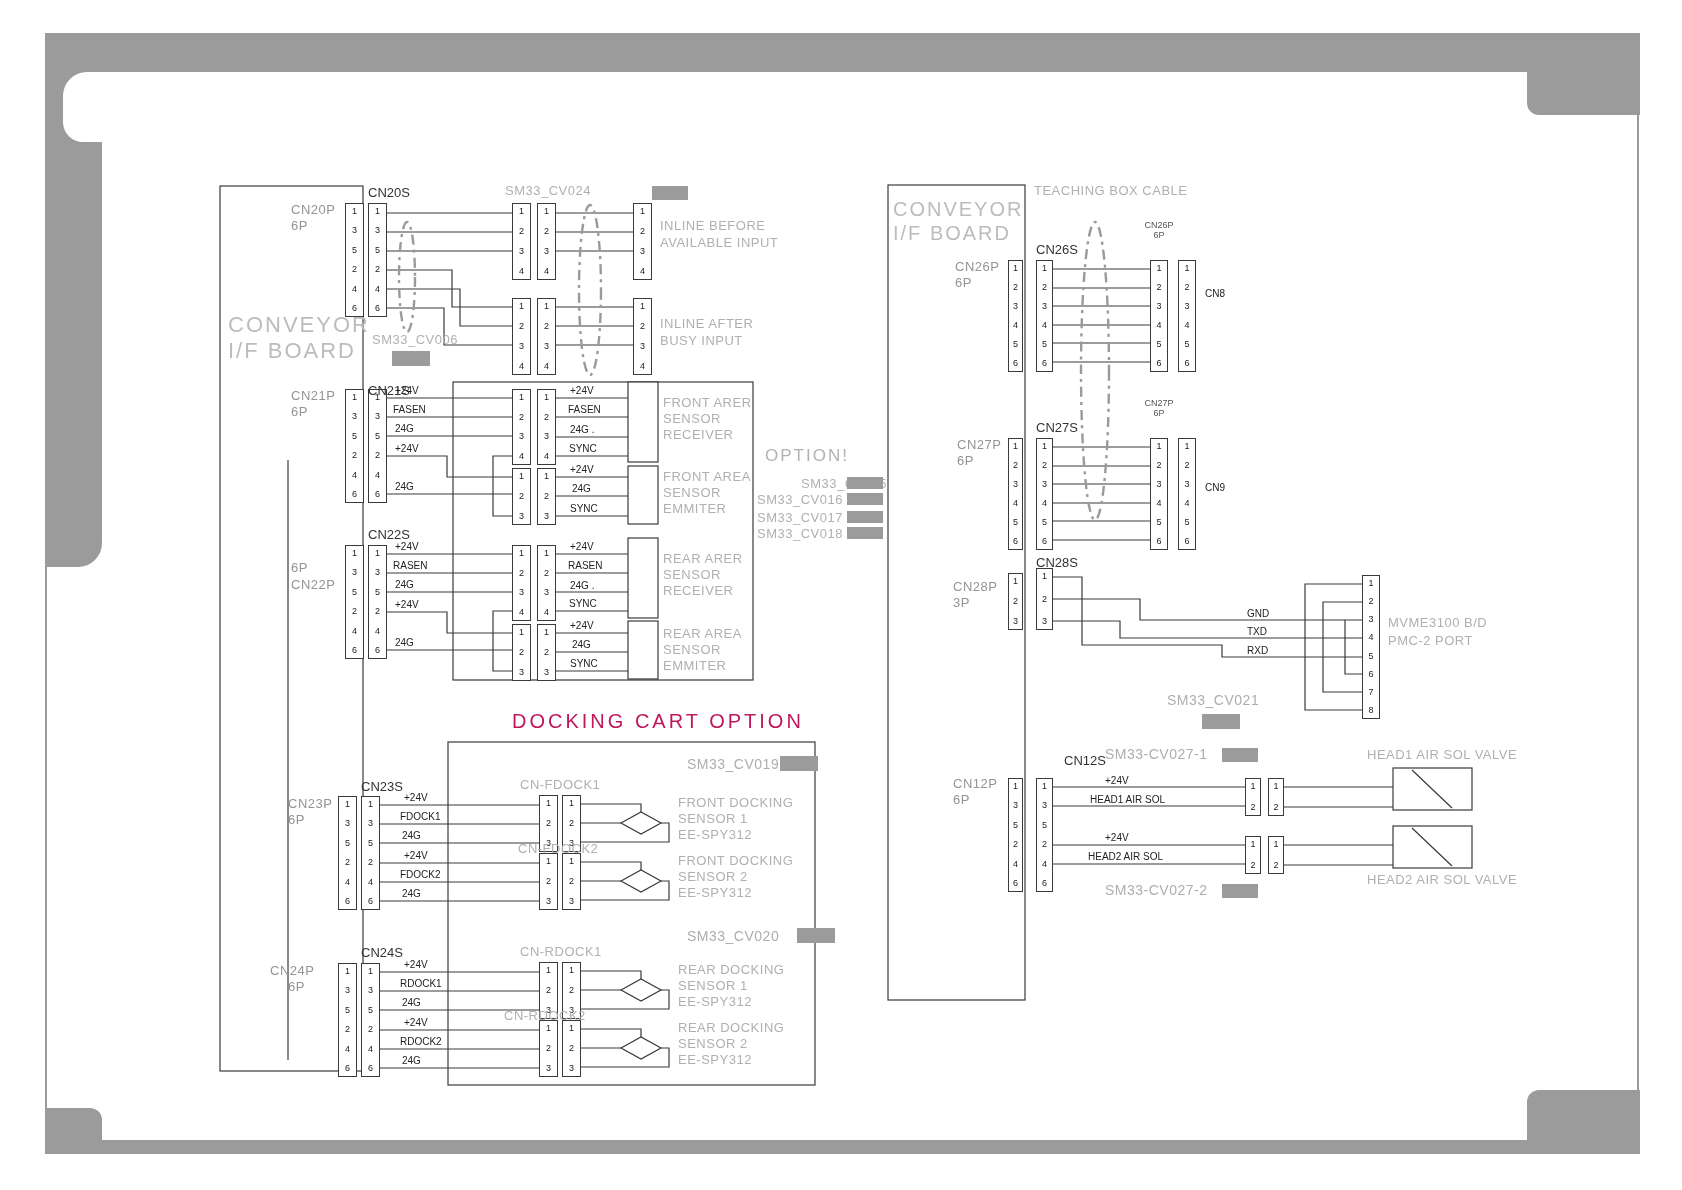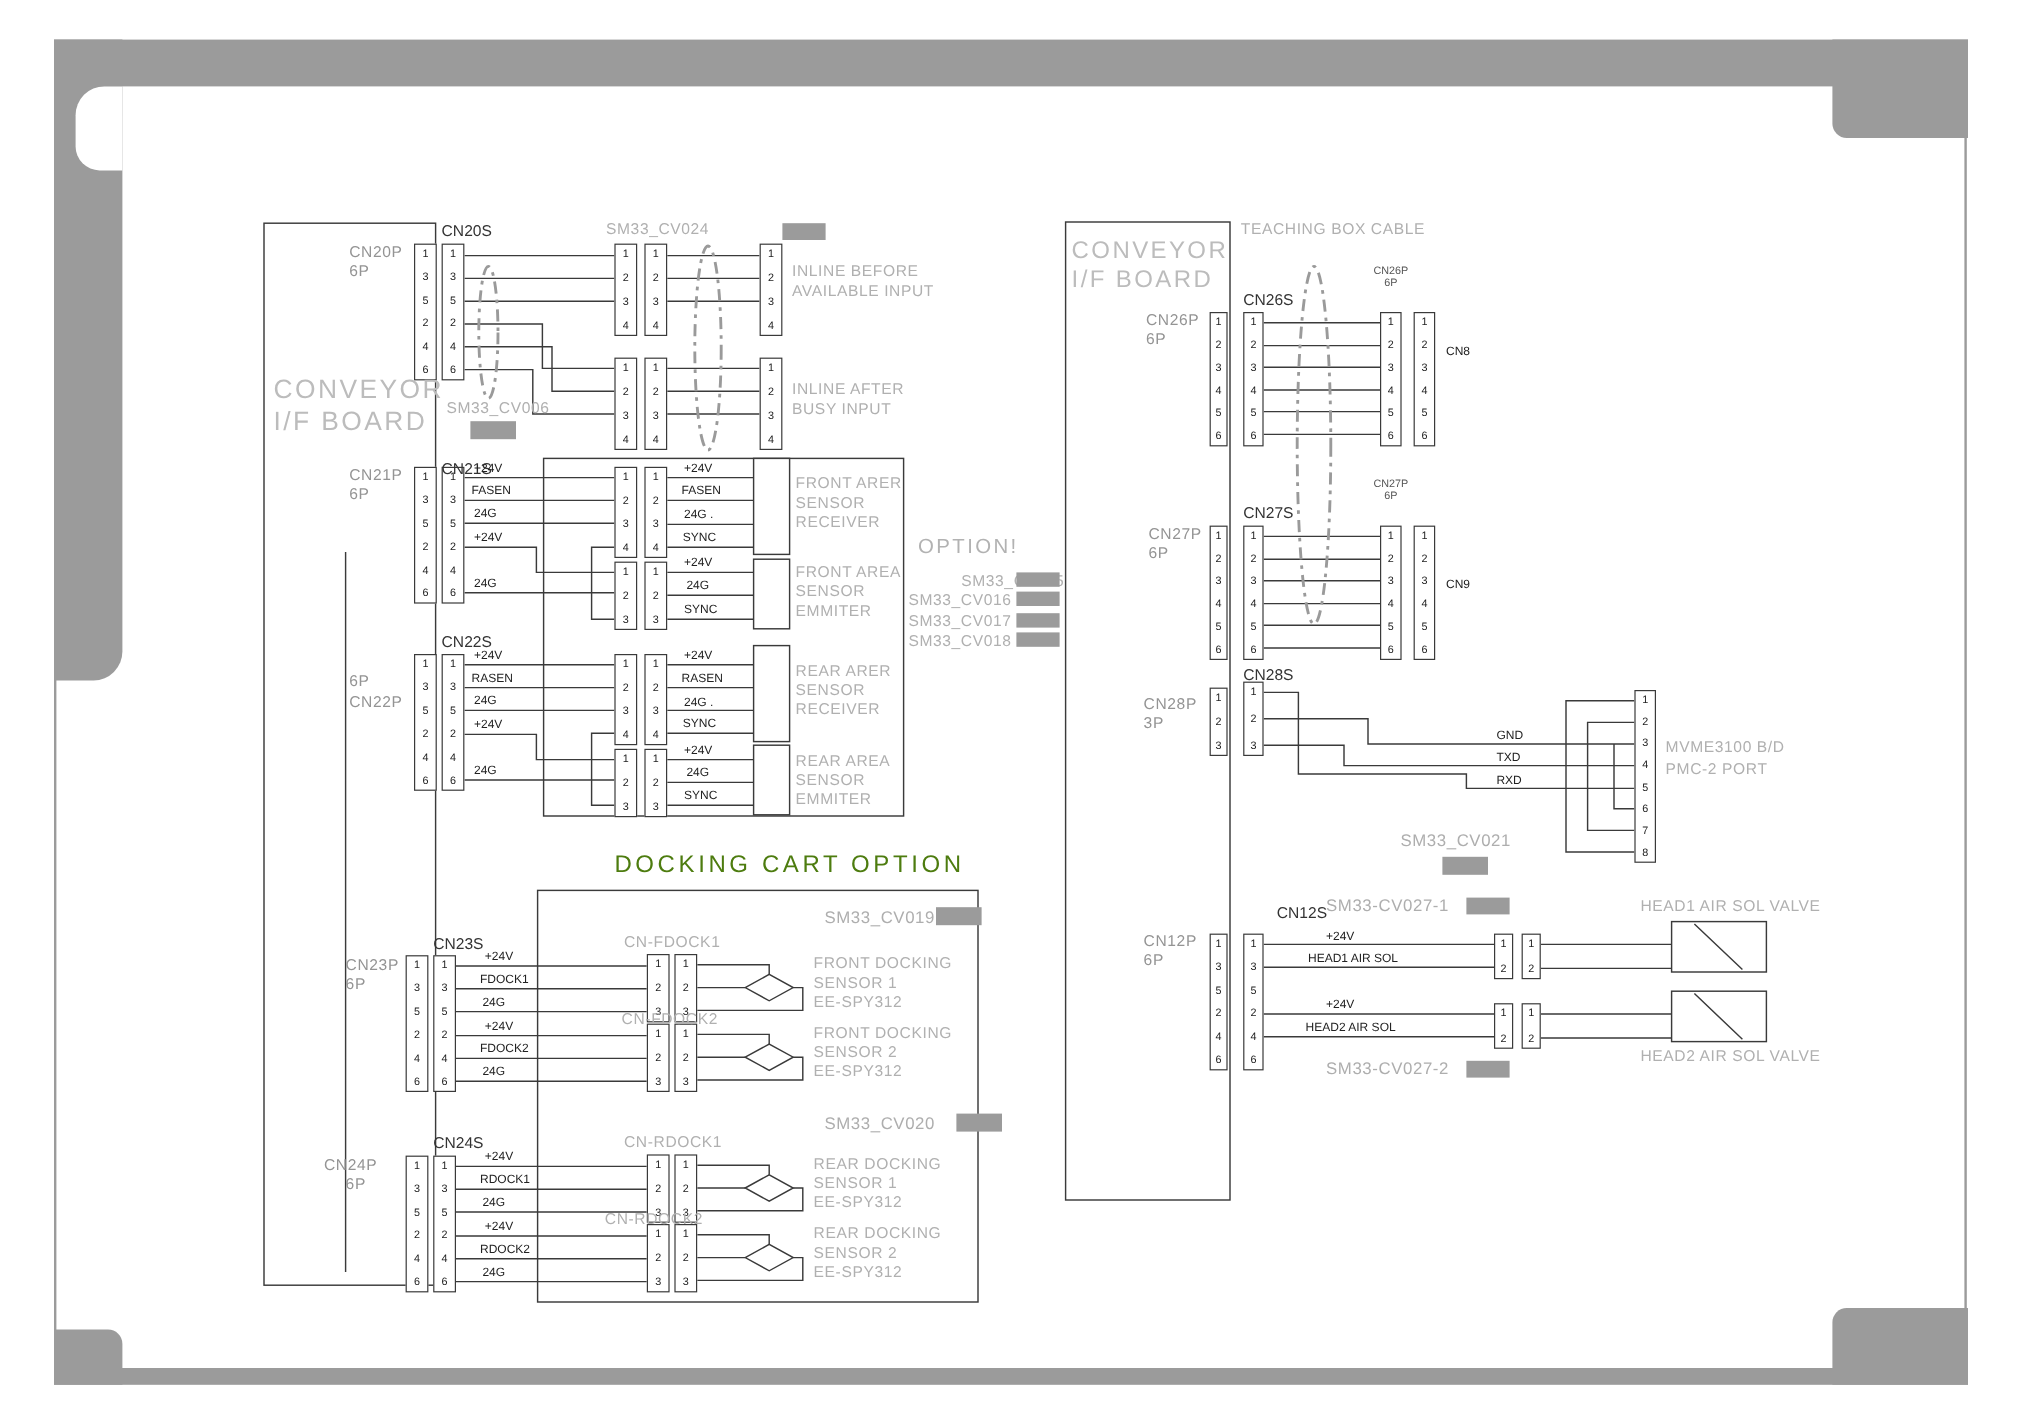--- a/index.html
+++ b/index.html
@@ -17,21 +17,21 @@
   .lab{position:absolute;white-space:nowrap;z-index:4;line-height:1.15;}
   .d13{font-size:13px;color:#333;}
   .d10{font-size:10px;color:#222;}
   .s10{font-size:10px;color:#222;}
   .p13{font-size:13px;color:#949494;letter-spacing:.5px;}
   .g13{font-size:13px;color:#b0b0b0;letter-spacing:.5px;}
   .g14{font-size:14px;color:#aeaeae;letter-spacing:.5px;}
   .tiny{font-size:9px;color:#555;}
   .title{font-size:22px;color:#bcbcbc;letter-spacing:2px;}
   .title2{font-size:20px;color:#bcbcbc;letter-spacing:2px;}
-  .title3{font-size:20px;color:#4d7c0f;letter-spacing:3px;}
+  .title3{font-size:20px;color:#be185d;letter-spacing:3px;}
   .title4{font-size:17px;color:#b2b2b2;letter-spacing:2px;}
   .grect{position:absolute;background:#9b9b9b;z-index:4;}
   .ctr{text-align:center;}
 </style>
 </head>
 <body>
 
 <div id="stage">
 
   <svg class="wires" width="1682" height="1190" viewBox="0 0 1682 1190">

